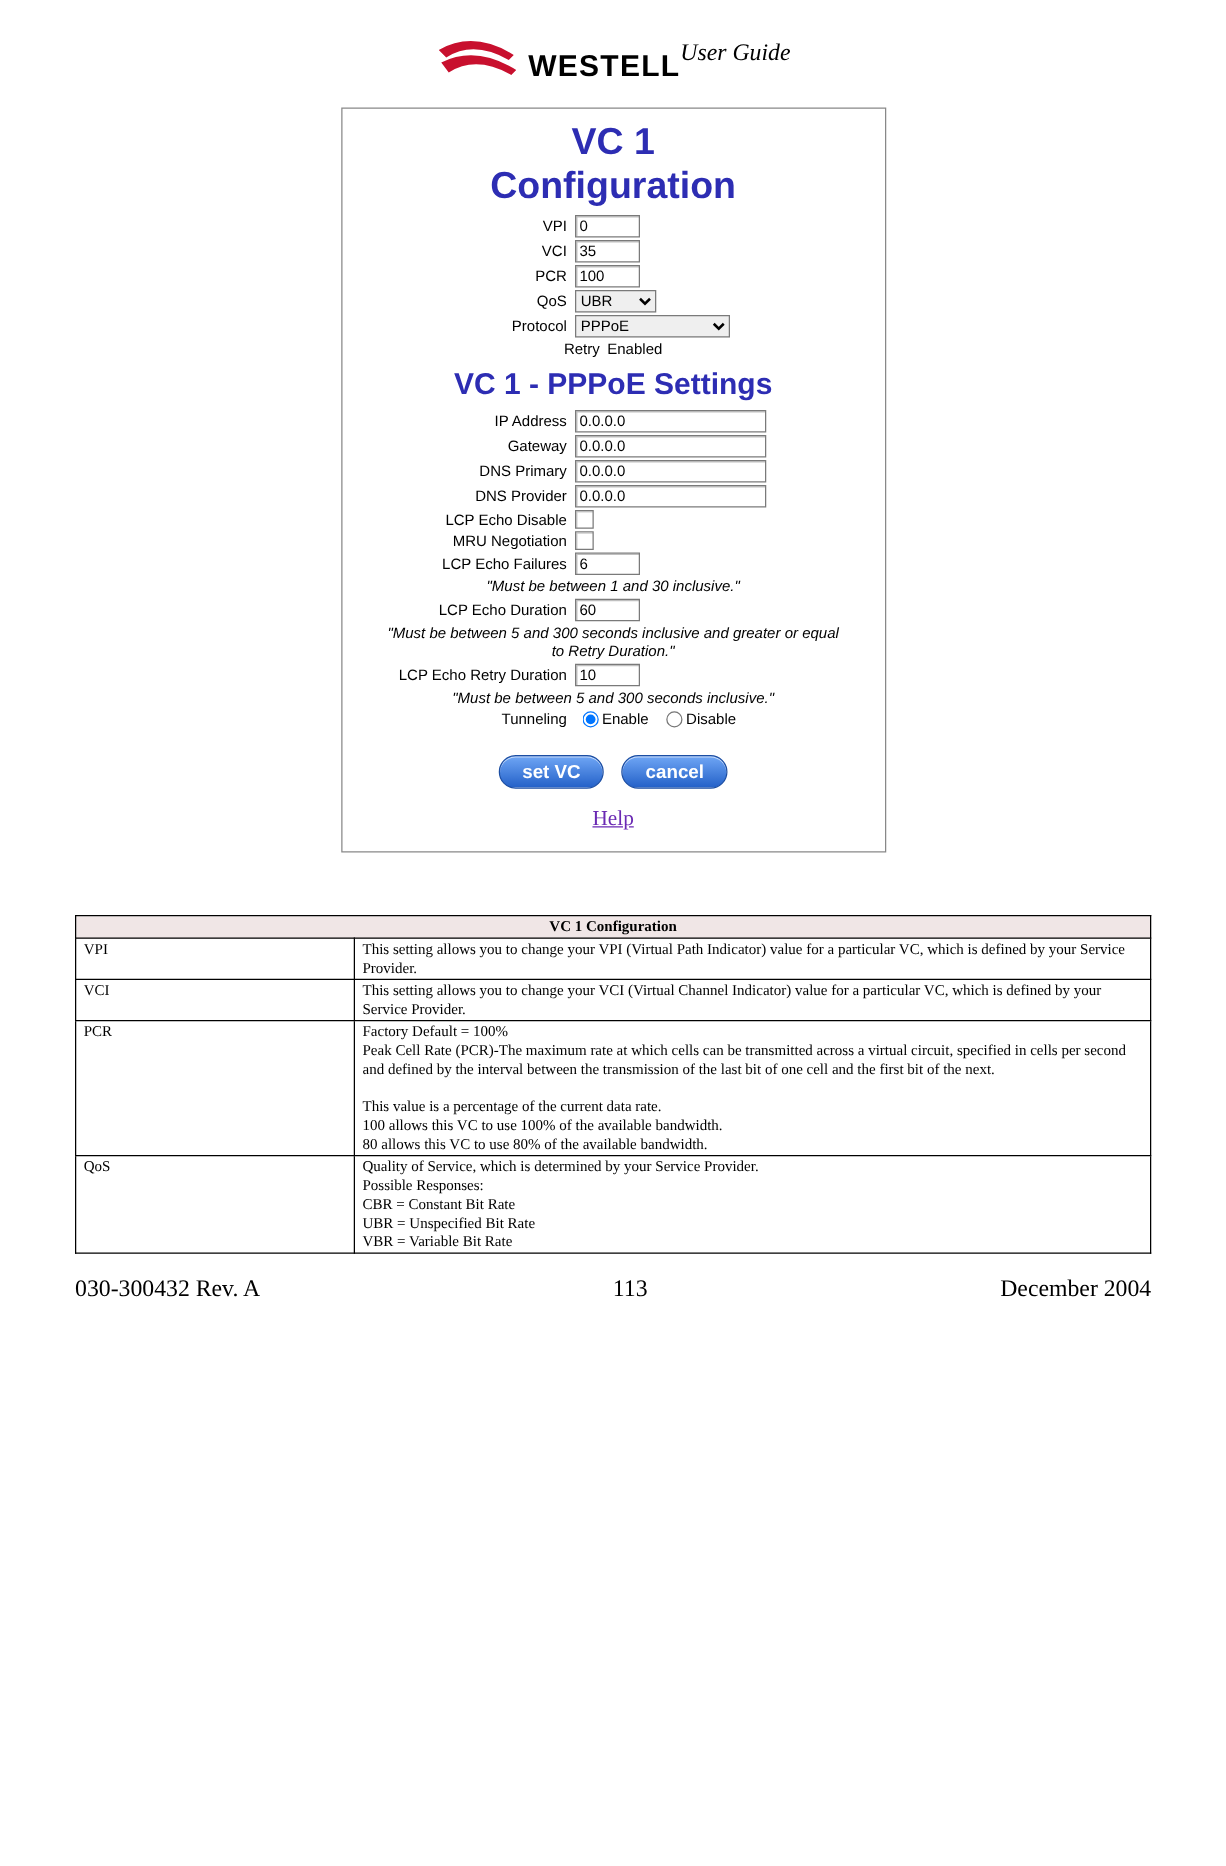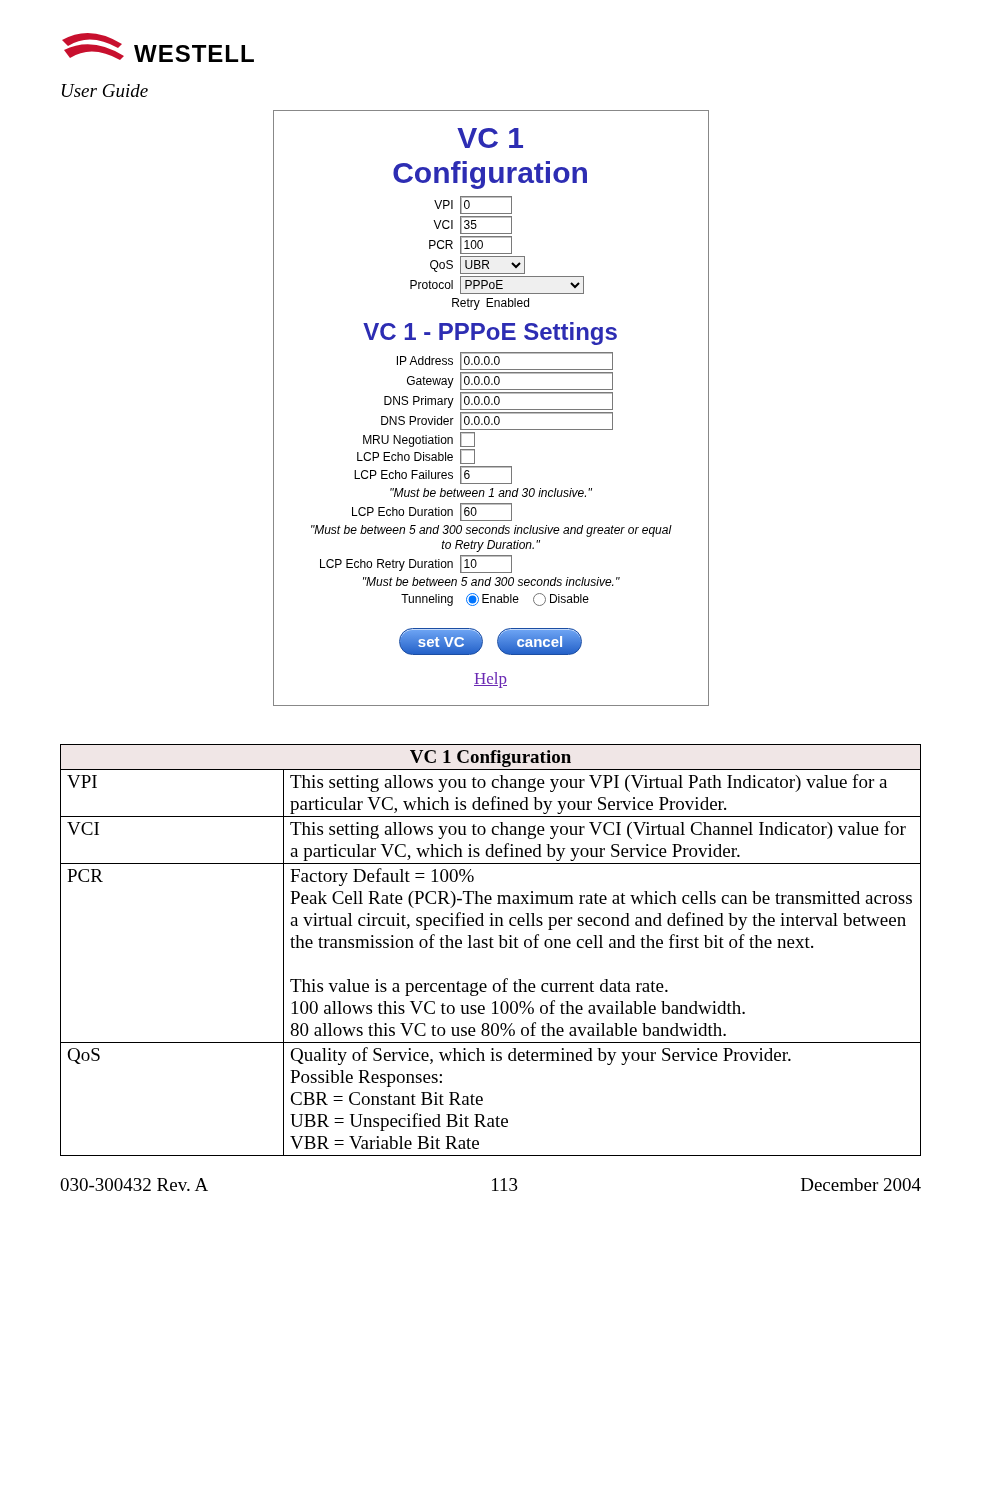--- a/index.html
+++ b/index.html
@@ -1,17 +1,17 @@
 <!DOCTYPE html>
 <html><head>
 <meta charset="utf-8">
 <style>
   body{margin:0;background:#fff;font-family:"Times New Roman",serif;color:#000;width:981px;}
   .page{padding:30px 60px 20px;box-sizing:border-box;}
-  .header-row{display:flex;flex-direction:column;justify-content:center;}
+  .header-row{display:flex;justify-content:center;}
   .logo-block{display:flex;align-items:center;gap:4px;}
   .logo-text{font-family:Arial,Helvetica,sans-serif;font-weight:900;font-size:24px;letter-spacing:1px;color:#000;}
   .user-guide{font-style:italic;font-size:19px;margin-top:2px;}
   .screenshot-wrap{display:flex;justify-content:center;margin-top:8px;}
   .screenshot{border:1px solid #888;width:436px;background:#fff;padding:10px 10px 16px;box-sizing:border-box;font-family:Verdana,Geneva,sans-serif;}
   .title1,.title2{color:#2d2db3;font-weight:900;font-size:30px;text-align:center;line-height:1.15;}
   .title2{margin-bottom:6px;}
   .title3{color:#2d2db3;font-weight:900;font-size:24px;text-align:center;margin:8px 0 6px;}
   .row{display:flex;align-items:center;margin:2px 0;}
   .row label{font-size:12px;text-align:right;flex:0 0 170px;padding-right:6px;}
@@ -22,21 +22,21 @@
   .status-row span{margin:0 3px;}
   .hint{font-style:italic;font-size:12px;text-align:center;margin:2px 22px;line-height:1.25;}
   .radio-row{display:flex;align-items:center;font-size:12px;}
   .radio-row label.lbl{flex:0 0 170px;text-align:right;padding-right:6px;}
   .radio-row input[type=radio]{margin:0 3px 0 6px;}
   .btns{display:flex;justify-content:center;gap:14px;margin:22px 0 14px;}
   .pill{display:inline-block;border-radius:14px;padding:4px 18px;font-family:Arial;font-size:15px;font-weight:700;color:#fff;background:linear-gradient(#6fa6f5,#2461c8);border:1px solid #1c4ea3;box-shadow:inset 0 1px 0 rgba(255,255,255,.6);}
   .help{text-align:center;}
   .help a{color:#6a29b3;font-size:17px;text-decoration:underline;font-family:"Times New Roman";}
   .check{width:13px;height:13px;border:1px solid #7a7a7a;background:#fff;display:inline-block;vertical-align:middle;box-shadow:inset 1px 1px 0 rgba(0,0,0,.2);}
-  table.desc{width:100%;border-collapse:collapse;margin-top:38px;font-size:19px;}
+  table.desc{width:100%;border-collapse:collapse;margin-top:50px;font-size:12px;}
   table.desc td,table.desc th{border:1px solid #000;padding:1px 6px;vertical-align:top;text-align:left;font-weight:400;}
   table.desc th{text-align:center;font-weight:700;background:#f0e6e6;}
   table.desc td.k{width:210px;}
   .footer{display:flex;justify-content:space-between;font-size:19px;margin-top:18px;}
   .logo-svg{height:48px;}
 </style>
 </head>
 <body>
 
 <div class="page">
@@ -93,25 +93,25 @@
         </div>
       <div class="row">
           <label>DNS Primary</label>
           <input type="text" class="w150" value="0.0.0.0" style="">
         </div>
       <div class="row">
           <label>DNS Provider</label>
           <input type="text" class="w150" value="0.0.0.0" style="">
         </div>
       <div class="row">
-          <label>MRU Negotiation</label>
+          <label>LCP Echo Disable</label>
           <span class="check"></span>
         </div>
       <div class="row">
-          <label>LCP Echo Disable</label>
+          <label>MRU Negotiation</label>
           <span class="check"></span>
         </div>
       <div class="row">
           <label>LCP Echo Failures</label>
           <input type="text" class="w40" value="6" style="">
         </div>
       <div class="hint">"Must be between 1 and 30 inclusive."</div>
       <div class="row">
           <label>LCP Echo Duration</label>
           <input type="text" class="w40" value="60" style="">

